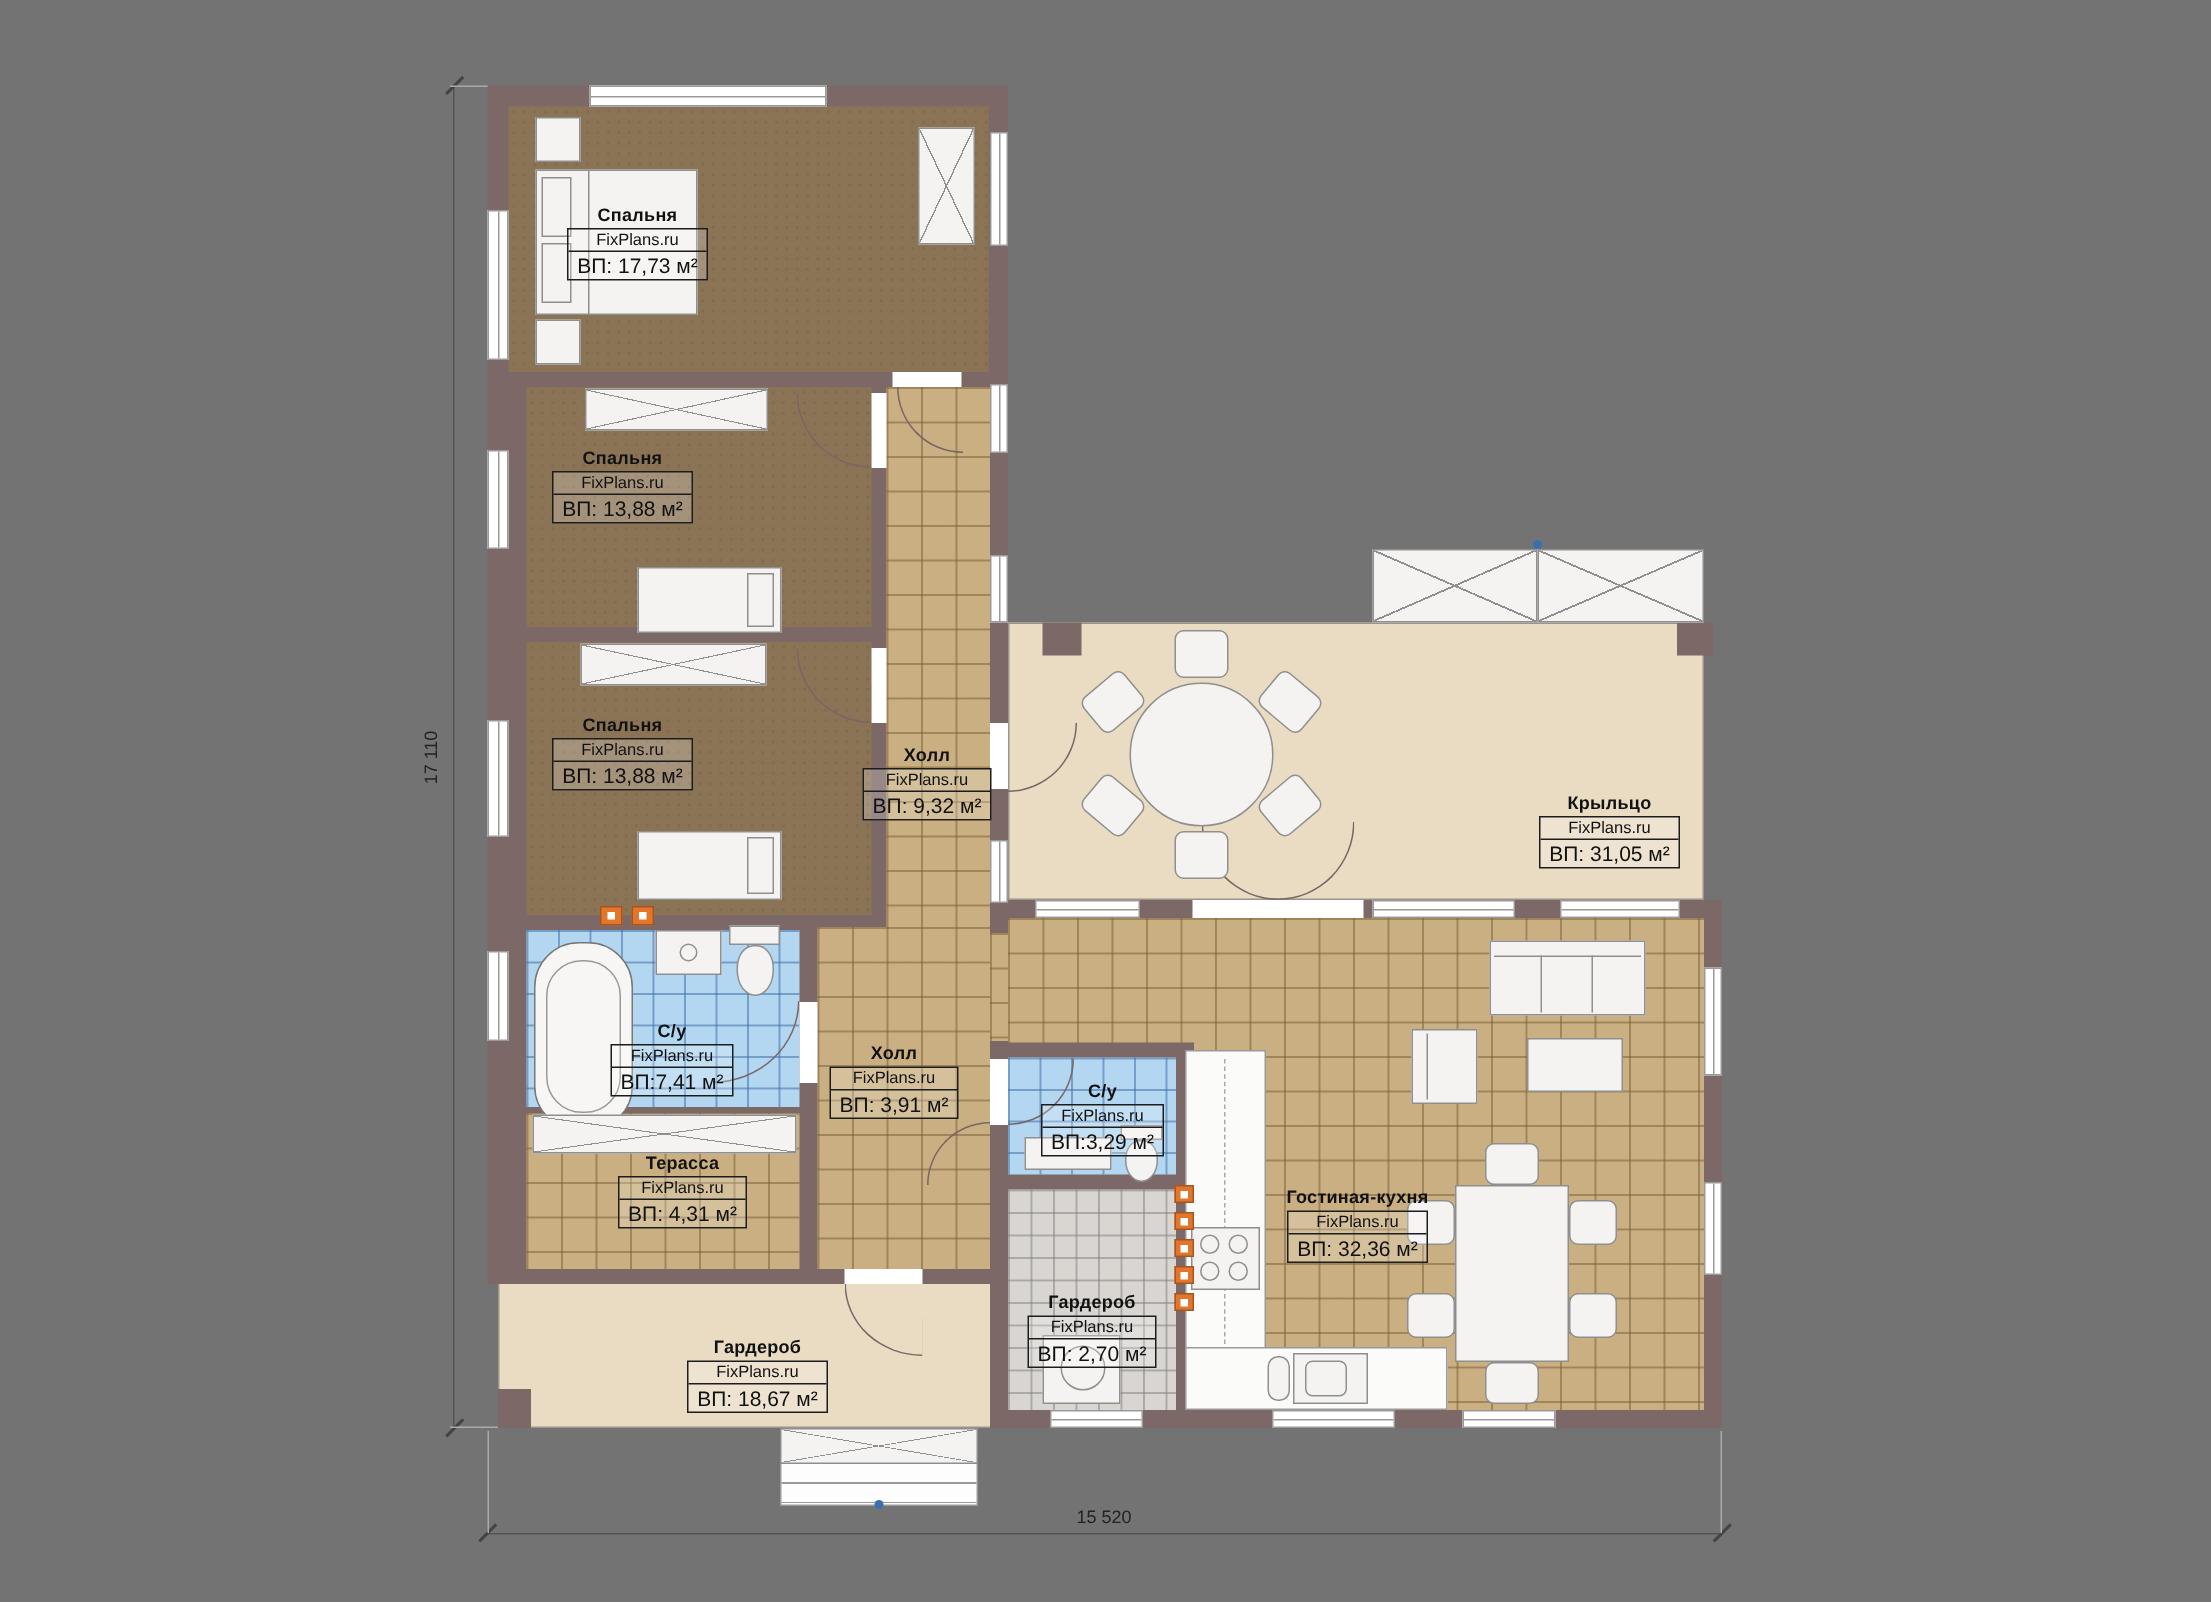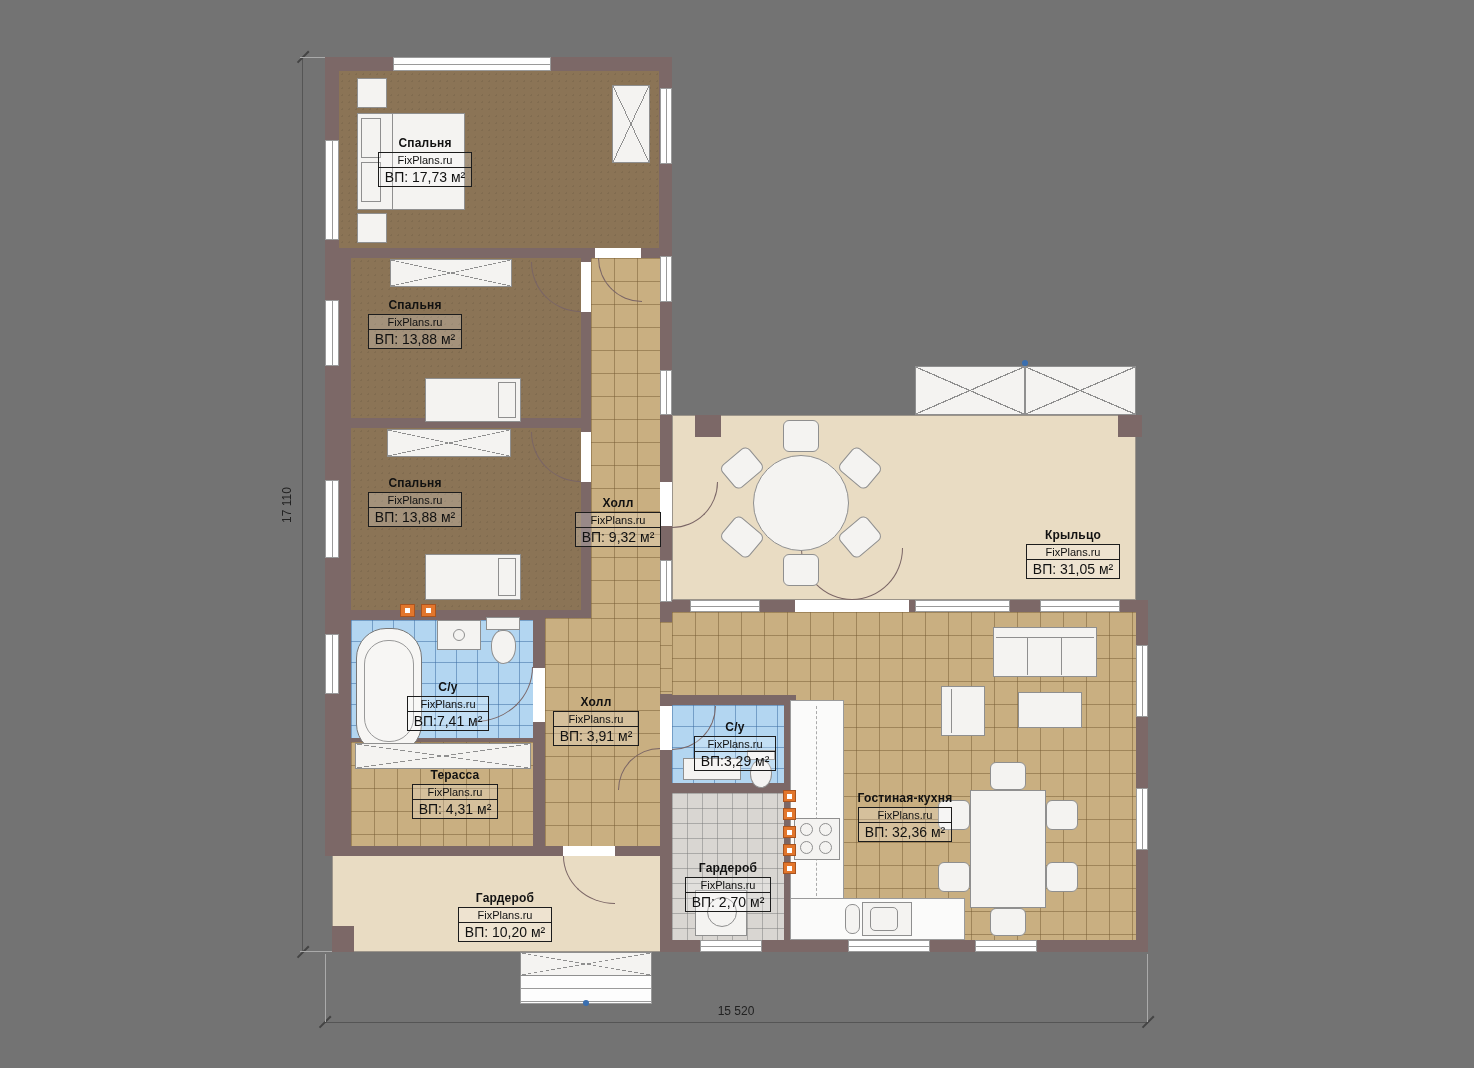--- a/index.html
+++ b/index.html
@@ -260,21 +260,21 @@
     <div class="rl-area">ВП: 32,36 м²</div></div>
   </div>
   <div class="room-label" style="left:673px;top:861px;width:110px;">
     <div class="rl-name">Гардероб</div>
     <div class="rl-box"><div class="rl-brand">FixPlans.ru</div>
     <div class="rl-area">ВП: 2,70 м²</div></div>
   </div>
   <div class="room-label" style="left:450px;top:891px;width:110px;">
     <div class="rl-name">Гардероб</div>
     <div class="rl-box"><div class="rl-brand">FixPlans.ru</div>
-    <div class="rl-area">ВП: 10,20 м²</div></div>
+    <div class="rl-area">ВП: 18,67 м²</div></div>
   </div>
 
   <div class="abs dim-line" style="left:302px;top:57px;width:1px;height:895px;"></div>
   <div class="tick" style="left:295px;top:56px;"></div>
   <div class="tick" style="left:295px;top:951px;"></div>
   <div class="abs dim-text" style="left:252px;top:498px;width:70px;transform:rotate(-90deg);">17 110</div>
   <div class="abs ext" style="left:300px;top:57px;width:25px;height:1px;"></div>
   <div class="abs ext" style="left:300px;top:951px;width:32px;height:1px;"></div>
 
   <div class="abs dim-line" style="left:325px;top:1022px;width:823px;height:1px;"></div>

